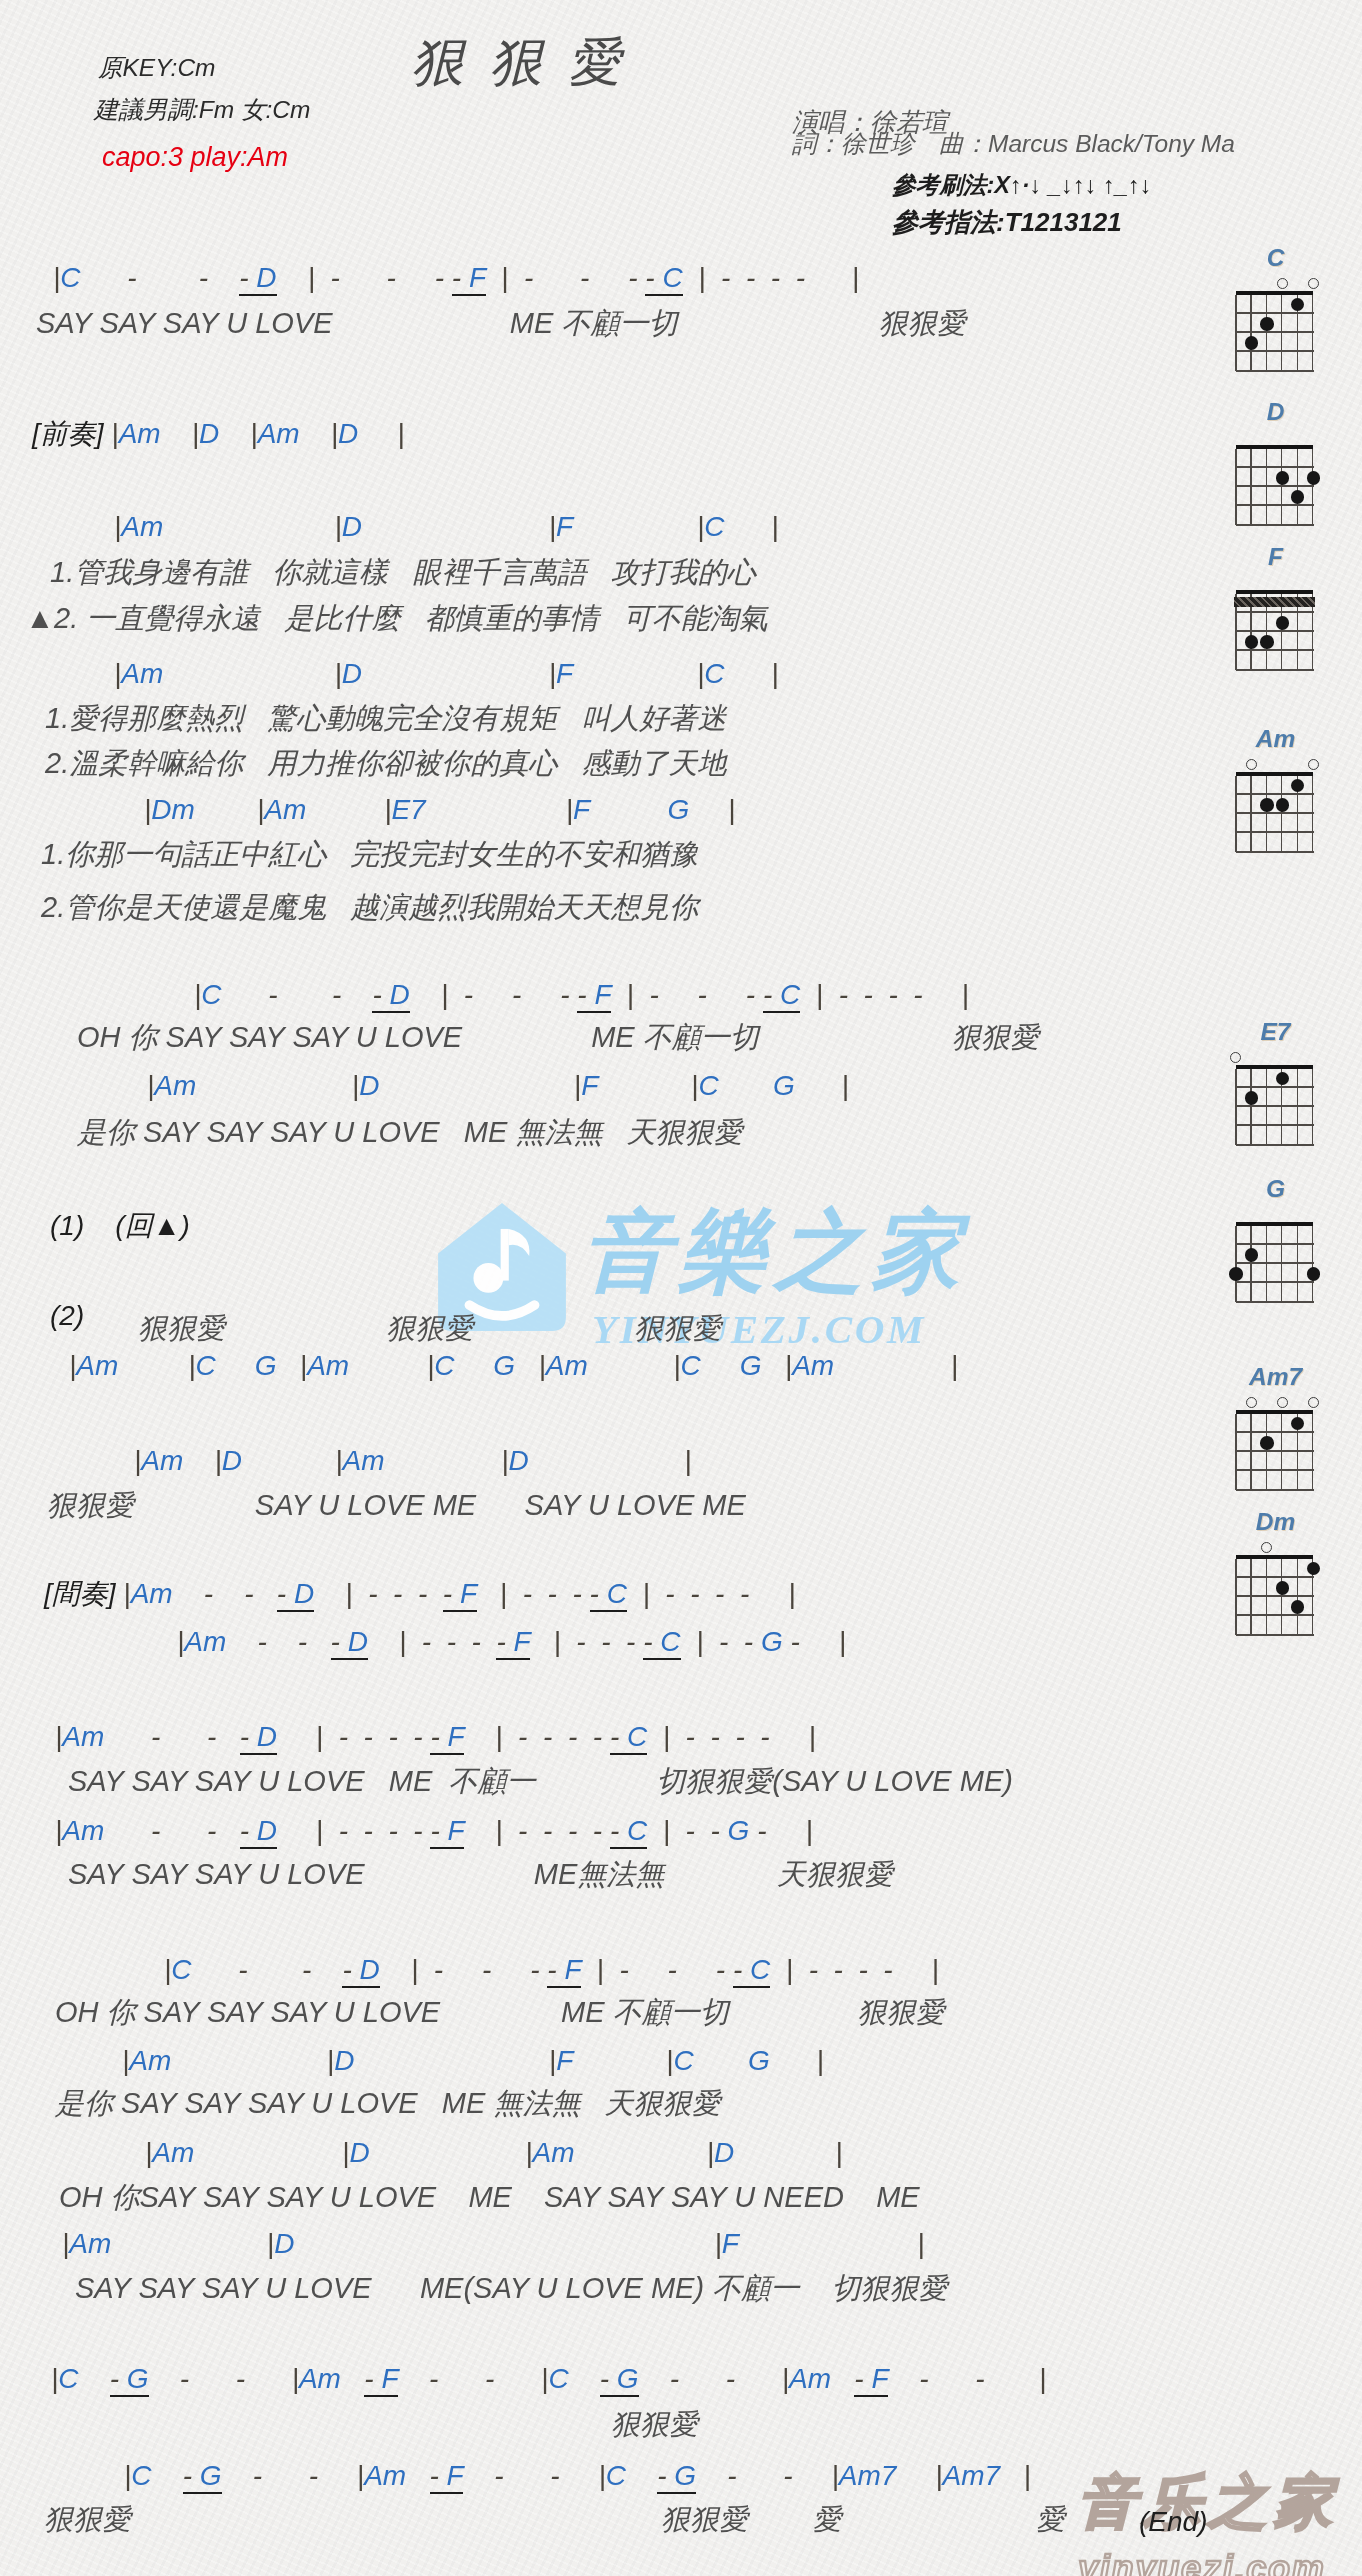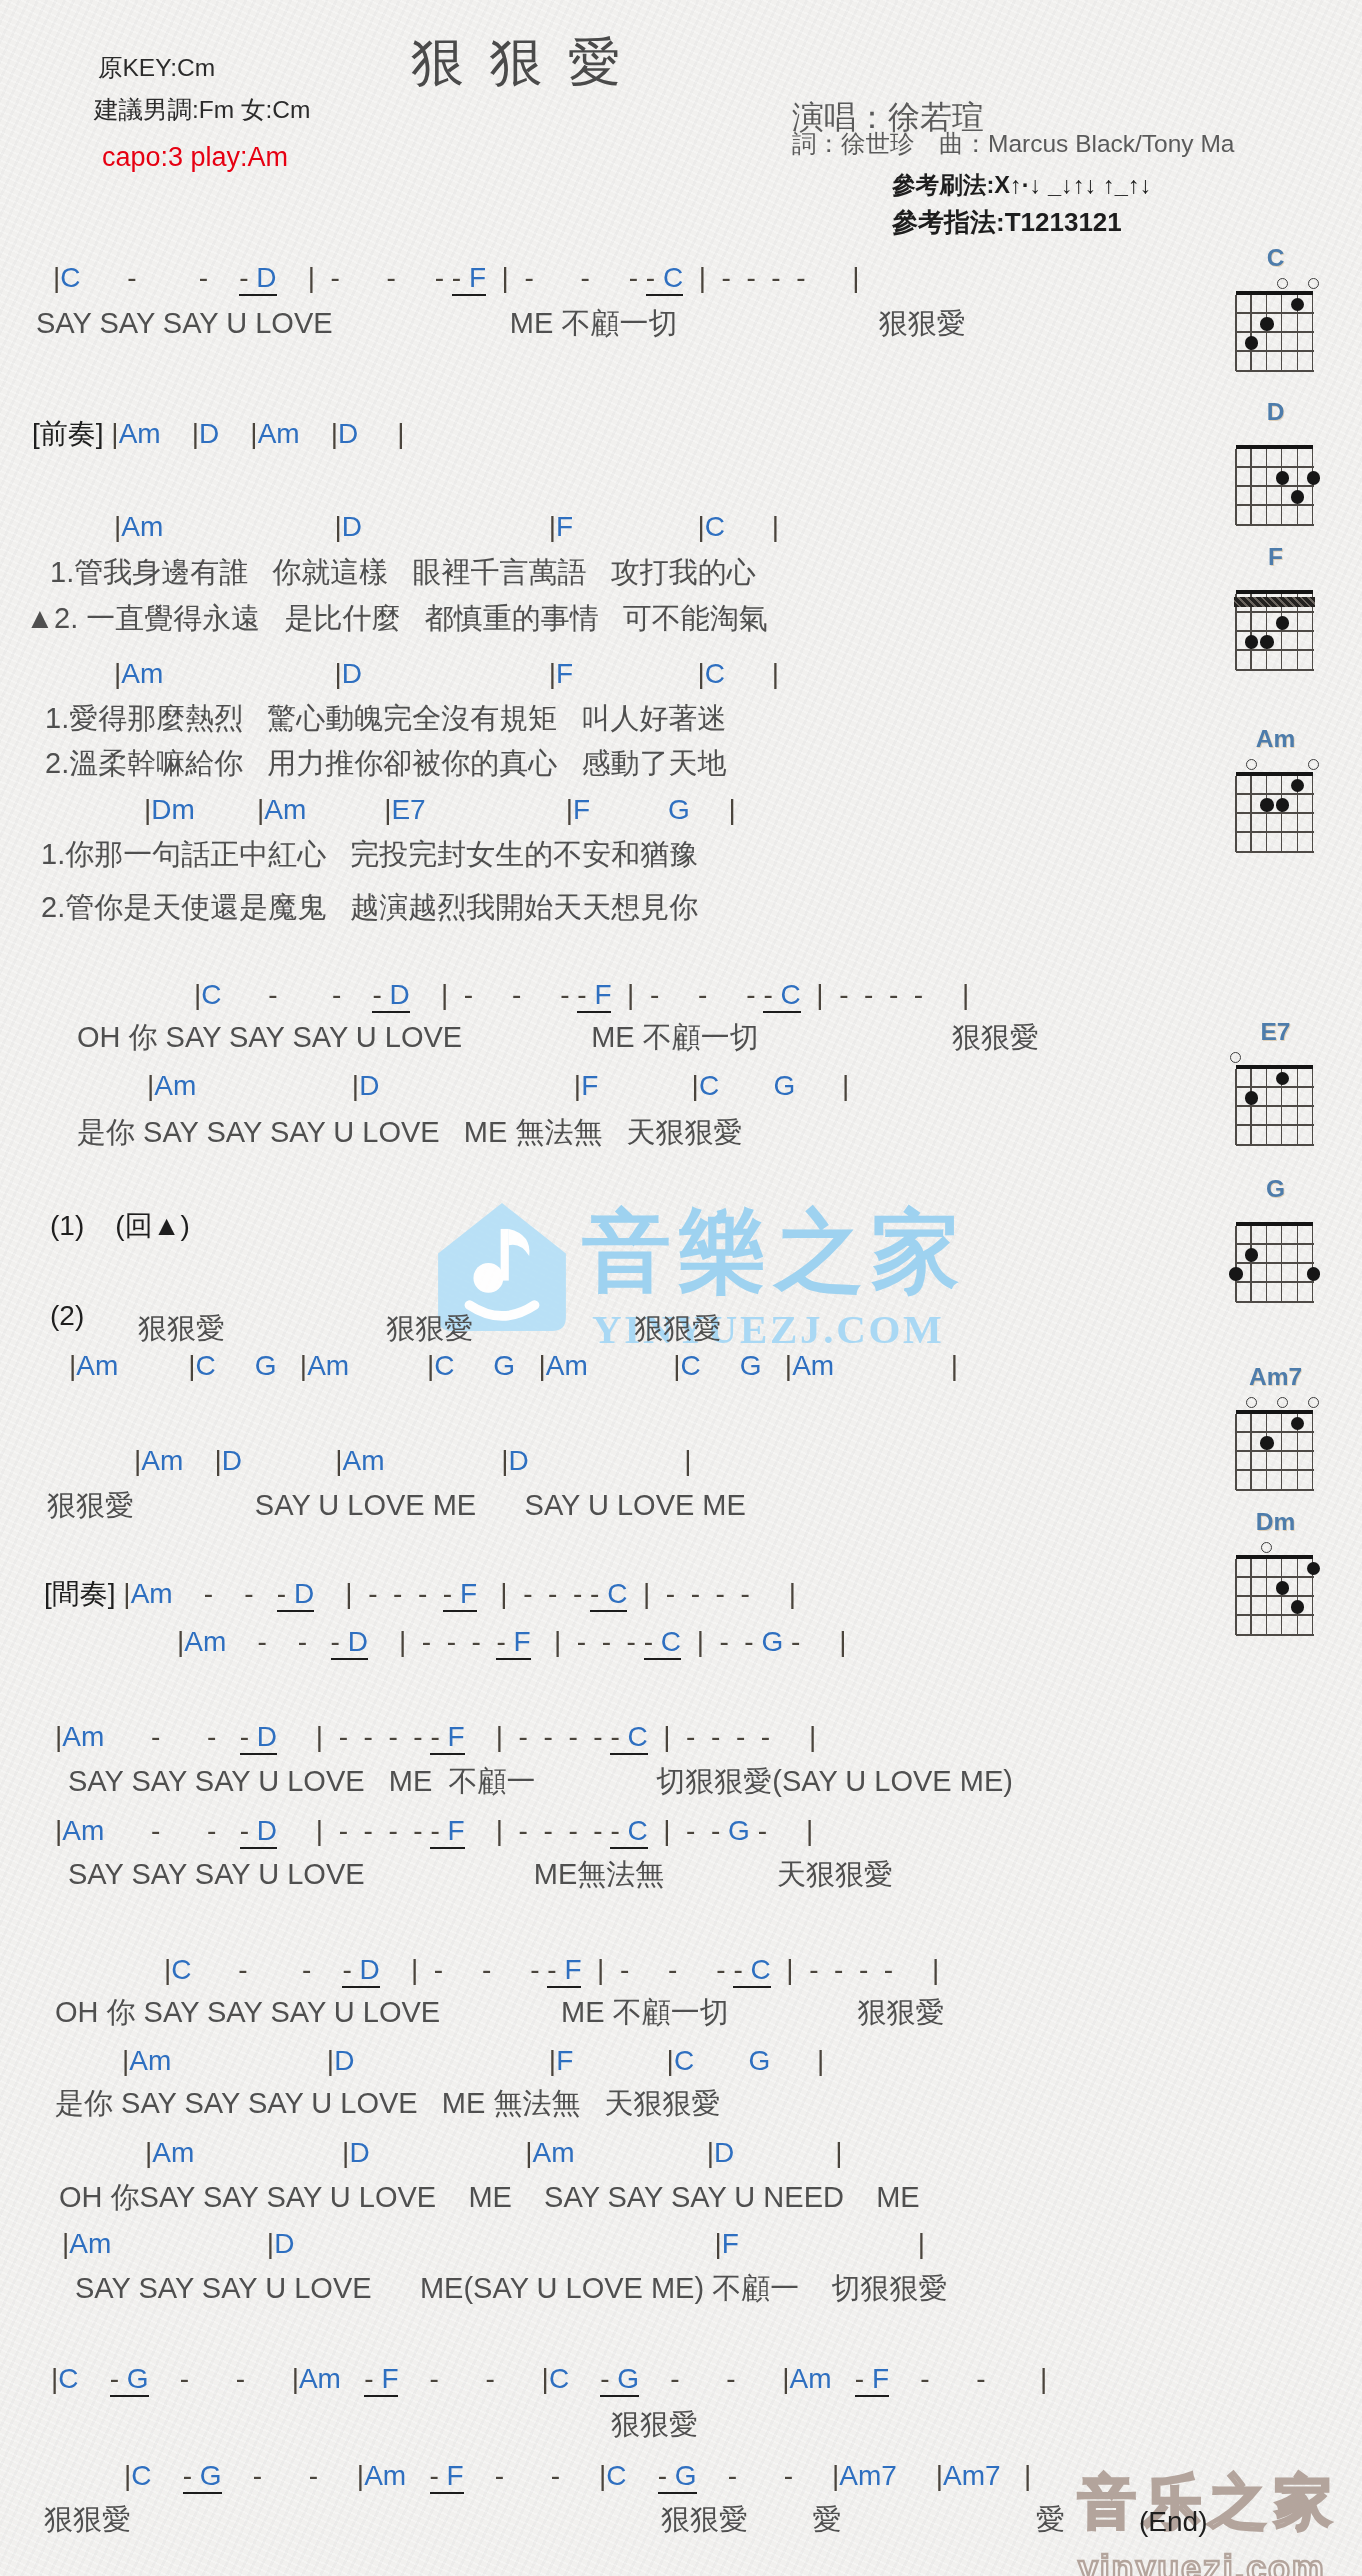--- a/index.html
+++ b/index.html
@@ -5,28 +5,29 @@
   html,body{margin:0;padding:0;}
   body{background:#e8e7e5;}
   #stage{
     position:relative;width:1363px;height:2576px;overflow:hidden;
     background-color:#f1f0ee;
     background-image:
       repeating-linear-gradient(115deg, rgba(120,125,140,.045) 0 2.7px, transparent 2.7px 8.2px),
       repeating-linear-gradient(25deg, rgba(255,255,255,.30) 0 1.8px, transparent 1.8px 6.4px);
     font-family:"Liberation Sans","DejaVu Sans",sans-serif;
     color:#333;
+    font-style:italic;
   }
   
   .hdr{position:absolute;white-space:pre;}
   .h-key{left:98px;top:51px;font-size:24.5px;color:#2b2b2b;}
   .h-suggest{left:94px;top:93px;font-size:24.5px;color:#2b2b2b;}
   .h-capo{left:102px;top:142px;font-size:27px;color:#e60012;}
   .h-title{left:411px;top:27px;font-size:53px;color:#4a4a4a;letter-spacing:25.4px;}
-  .h-singer{left:792px;top:96px;font-size:32px;color:#5a5a5a;}
+  .h-singer{left:792px;top:105px;font-size:26px;color:#5a5a5a;}
   .h-credits{left:792px;top:127px;font-size:24.5px;color:#5a5a5a;}
   .h-strum{left:892px;top:169px;font-size:23.6px;color:#1d1d1d;font-weight:bold;}
   .h-finger{left:892px;top:205px;font-size:26px;color:#1d1d1d;font-weight:bold;}
 
   
   .line{position:absolute;white-space:pre;font-size:28px;line-height:36px;z-index:2;}
   .sd{color:#4a443c;}
   .sc{color:#2e6fc0;}
   .sk{color:#1e1e1e;}
   .sl{color:#4f4f4f;font-size:29px;}

